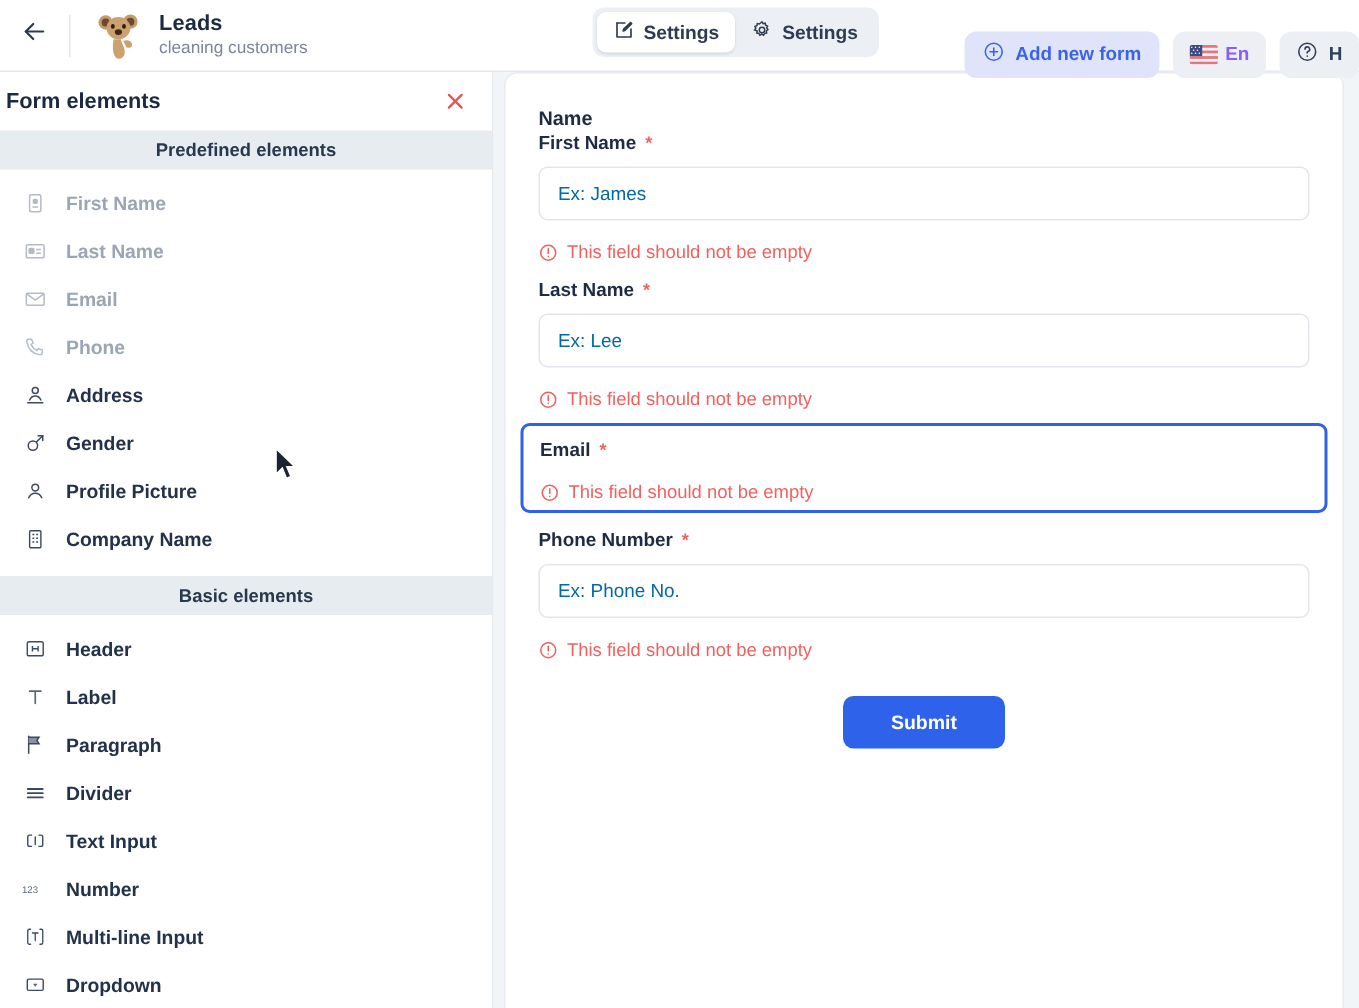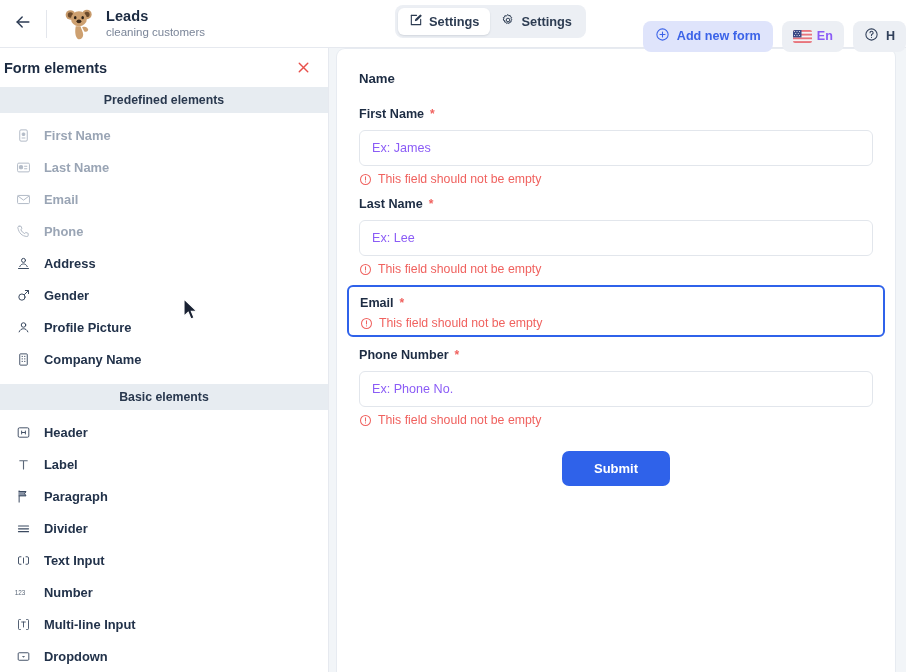--- a/index.html
+++ b/index.html
@@ -119,43 +119,43 @@
   .form-card {
     margin: 0 10px 0 7px;
     background: #ffffff;
     border-radius: 9px 9px 0 0;
     border: 1px solid #e7ebf1;
     border-bottom: none;
     flex: 1;
     padding: 22px 22px 0 22px;
     overflow: hidden;
   }
-  .form-heading { font-size: 13.2px; font-weight: bold; color: #1d2c43; margin-bottom: 19px; }
+  .form-heading { font-size: 13.2px; font-weight: bold; color: #1d2c43; }
 
   .field-block { margin-bottom: 9px; padding: 2px 0 0 0; }
   .field-block.selected {
     border: 2px solid #2f62ea;
     border-radius: 6px;
     padding: 9px 11px 5px 11px;
     margin: 0 -12px 9px -12px;
   }
   .field-label { font-size: 12.6px; font-weight: bold; color: #1d2c43; display: flex; align-items: baseline; gap: 6px; }
   .req { color: #f0625f; font-size: 12px; line-height: 1; }
   .input {
     margin-top: 9px;
     height: 36px;
     border: 1px solid #e2e6ec;
     border-radius: 6px;
     display: flex; align-items: center;
     padding: 0 12px;
-    font-size: 12.6px; color: #8b5cf6;
+    font-size: 12.6px; color: #0369a1;
     background: #fff;
     cursor: text;
   }
-  .err { display: flex; align-items: center; gap: 6px; margin-top: 6px; font-size: 12.3px; color: #f0625f; }
+  .err { display: flex; align-items: center; gap: 6px; margin-top: 14px; font-size: 12.3px; color: #f0625f; }
   .err .eico { width: 13px; height: 13px; flex: none; }
 
   .submit-wrap { display: flex; justify-content: center; margin-top: 24px; }
   .btn-submit {
     background: #2f62ea; color: #fff;
     border-radius: 7px; height: 35px; padding: 0 32px;
     display: flex; align-items: center; justify-content: center;
     font-size: 13px; font-weight: bold; cursor: pointer;
   }
 

